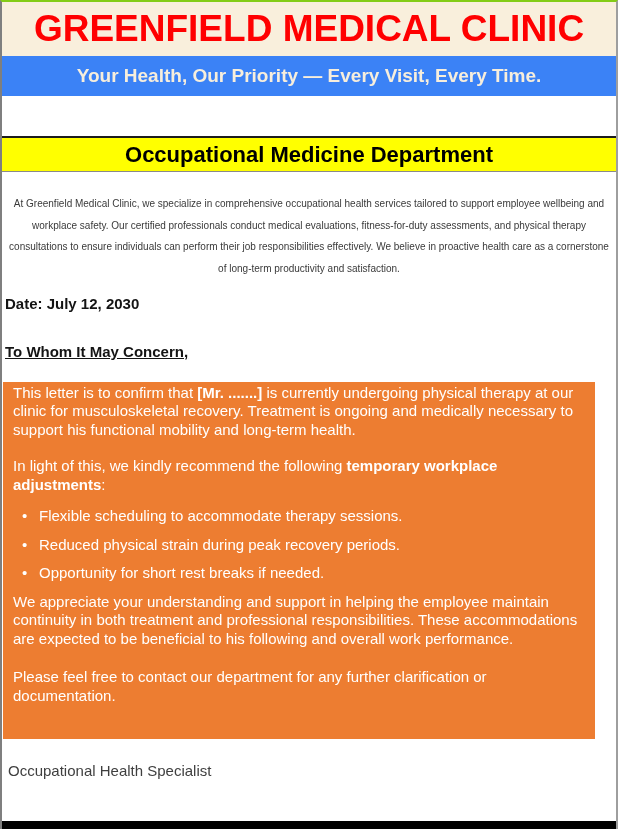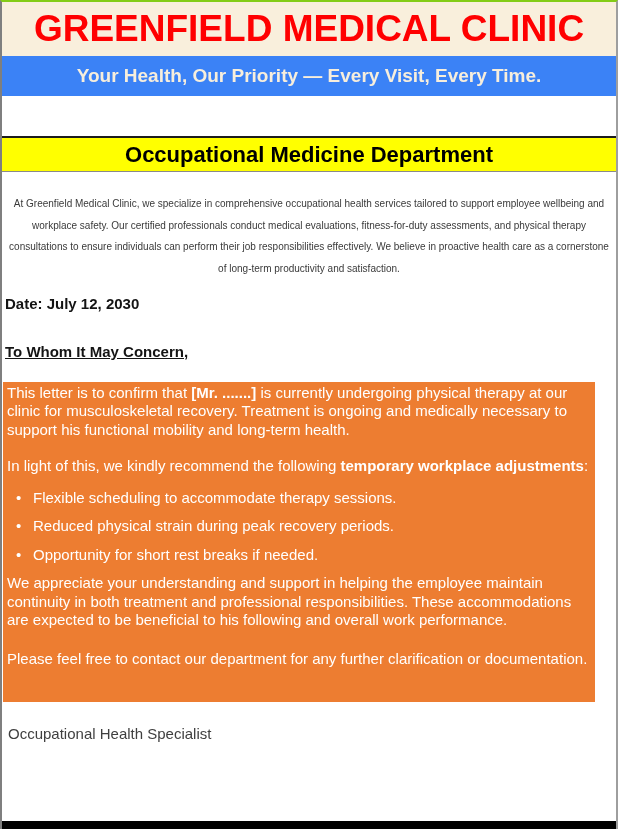--- a/index.html
+++ b/index.html
@@ -35,21 +35,21 @@
   .intro {
     margin:21px 6px 0 6px; text-align:center;
     font-size:10px; line-height:21.7px; color:#3A3A3A;
   }
   .date-line { margin:15px 0 0 3px; font-weight:bold; font-size:15px; color:#141414; }
   .salutation { margin:31px 0 0 3px; font-weight:bold; font-size:15px; color:#141414;text-decoration:underline; }
   .highlight-block {
     margin:22px 0 0 1px; width:592px; box-sizing:border-box;
     background:#ED7D31; color:#ffffff;
     font-size:15px; line-height:18.5px;
-    padding:2px 2px 30px 4px;
+    padding:2px 2px 30px 10px;
   }
   .highlight-block p { margin:0 0 18px 0; }
   .highlight-block p.pre-list { margin-bottom:13px; }
   .highlight-block p.last { margin-bottom:4px; }
   .highlight-block strong { font-weight:bold; }
   .hb-list { margin:0 0 10px 0; padding:0; list-style:none; }
   .hb-list li { position:relative; padding-left:26px; margin:0 0 10px 0; }
   .hb-list li::before {
     content:"\2022"; position:absolute; left:9px; top:0; color:#ffffff;
   }

